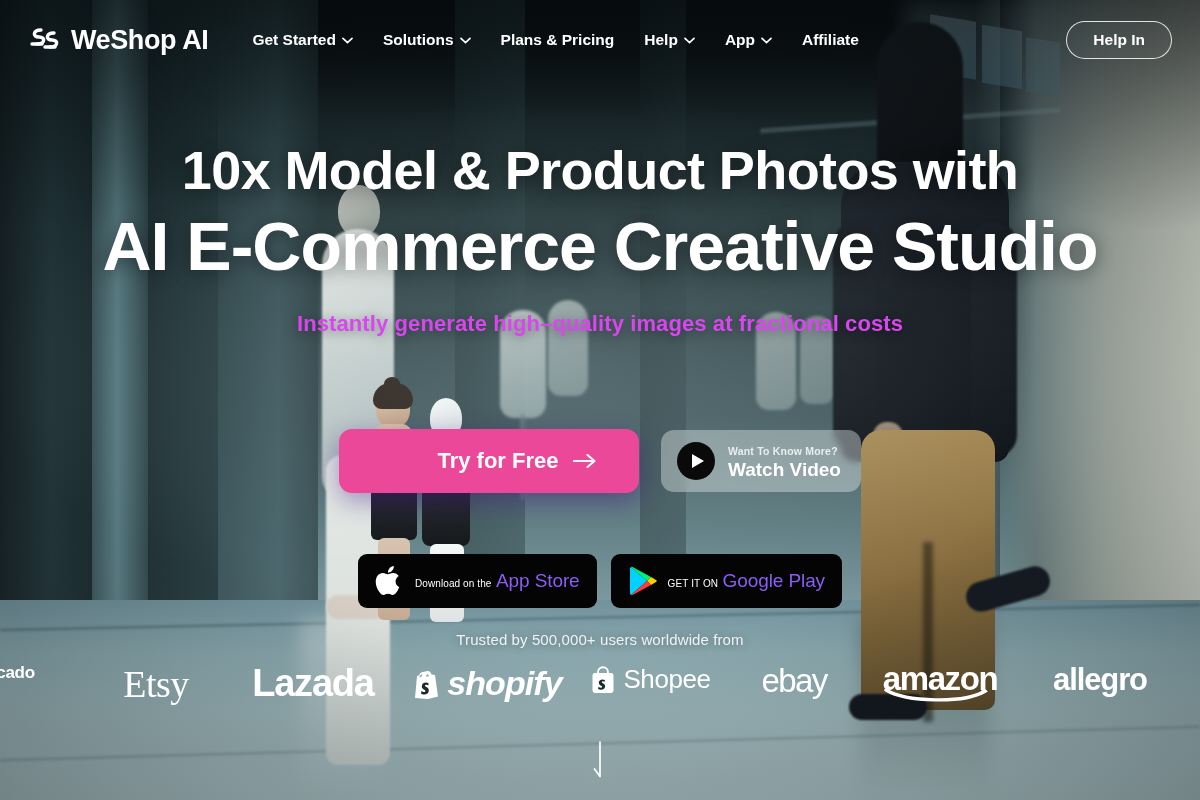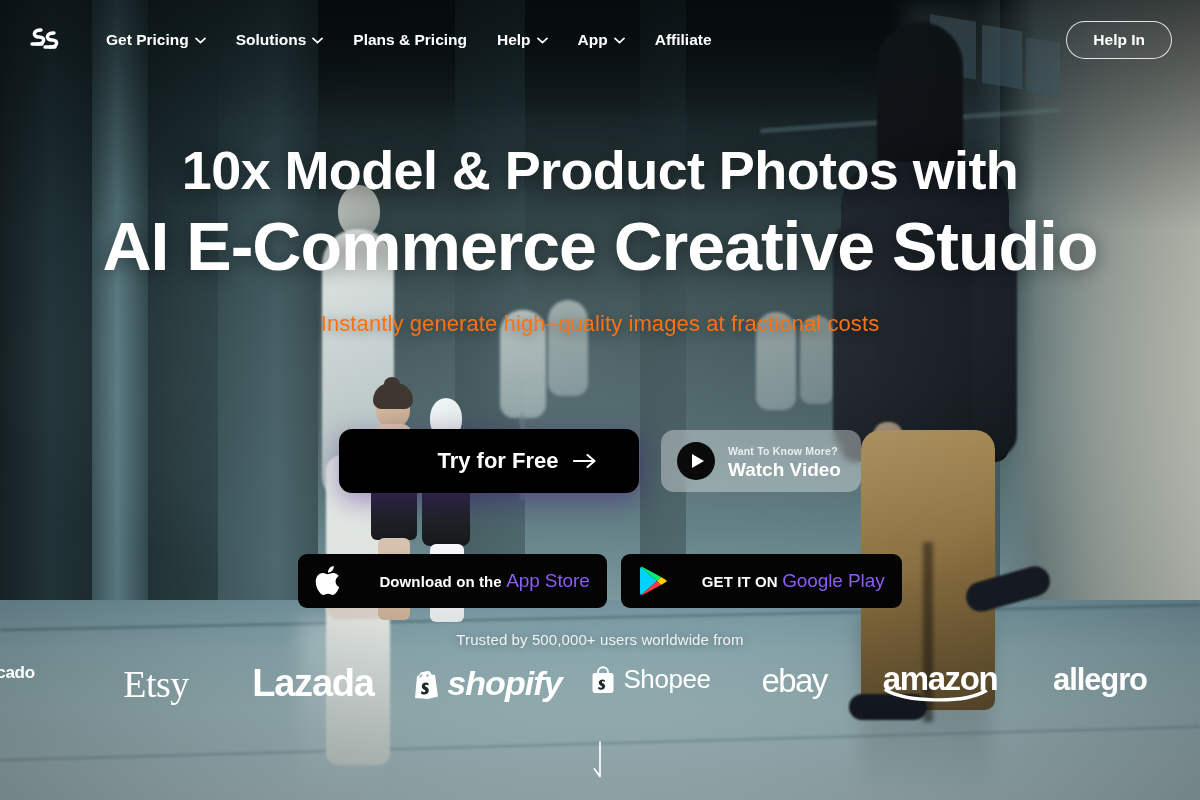--- a/index.html
+++ b/index.html
@@ -228,31 +228,31 @@
   
   .content{ position:absolute; inset:0; z-index:30; text-align:center; }
   .h1{
     position:absolute; left:0; right:0; top:140px;
     font-size:54px; font-weight:700; letter-spacing:-.6px; line-height:1.14;
     text-shadow:0 2px 18px rgba(0,0,0,.45);
   }
   .h1 .l2{ display:block; font-size:68px; letter-spacing:-1px; margin-top:6px; }
   .sub{
     position:absolute; left:0; right:0; top:311px;
-    font-size:22px; font-weight:400; color:#f97316; letter-spacing:.1px;
+    font-size:22px; font-weight:700; color:#d946ef; letter-spacing:.1px;
     text-shadow:0 2px 12px rgba(0,0,0,.4);
   }
 
   .ctas{
     position:absolute; left:0; right:0; top:429px;
     display:flex; justify-content:center; align-items:center; gap:22px;
   }
   .btn-try{
     position:relative; width:300px; height:64px; border-radius:13px;
-    background:#000000; display:flex; align-items:center; justify-content:center;
+    background:#ec4899; display:flex; align-items:center; justify-content:center;
     cursor:pointer; box-shadow:0 8px 26px rgba(60,10,130,.4);
   }
   .btn-try .lbl{
     font-size:22px; font-weight:700; color:#fff; margin-left:56px;
     display:flex; align-items:center; gap:14px;
   }
   .arrow{ width:24px; height:16px; }
   .btn-watch{
     width:200px; height:62px; border-radius:13px;
     background:rgba(226,233,234,.42); backdrop-filter:blur(3px);
@@ -273,21 +273,21 @@
 
   .stores{
     position:absolute; left:0; right:0; top:554px;
     display:flex; justify-content:center; gap:14px;
   }
   .badge{
     height:54px; border-radius:9px; background:#040404;
     display:flex; align-items:center; gap:10px; padding:0 17px; cursor:pointer;
   }
   .badge .txt{ text-align:left; line-height:1.05; }
-  .badge .t1{ font-size:15px; font-weight:700; color:#fff; letter-spacing:.1px;margin-left:24px; }
+  .badge .t1{ font-size:10px; font-weight:400; color:#fff; letter-spacing:.1px; }
   .badge .t2{ font-size:19px; font-weight:400; color:#8b5cf6; letter-spacing:-.1px; margin-top:1px; }
 
   .trusted{
     position:absolute; left:0; right:0; top:631px;
     font-size:15px; font-weight:400; color:#eef3f4; letter-spacing:.1px;
     text-shadow:0 1px 8px rgba(0,0,0,.35);
   }
 
   .logos{
     position:absolute; left:0; right:0; top:660px; height:62px;
@@ -395,26 +395,27 @@
 
   <div class="brand">
     <svg class="brand-mark" viewBox="0 0 34 32">
       <g fill="none" stroke="#ffffff" stroke-width="3.4" stroke-linecap="round">
         <path d="M13 6 C5 6, 4 13, 11 13 C18 13, 17 20, 9 20"></path>
         <path d="M26 9 C18 9, 17 16, 24 16 C31 16, 30 23, 22 23"></path>
         <path d="M4 20 L14 20"></path>
         <path d="M17 23 L27 23"></path>
       </g>
     </svg>
+    <span class="brand-text">WeShop AI</span>
   </div>
 
   <div class="nav-links">
 
     <div class="nav-item">
-      <span>Get Pricing</span>
+      <span>Get Started</span>
       <svg class="chev" viewBox="0 0 11 7">
         <path d="M1 1.4 L5.5 5.6 L10 1.4" fill="none" stroke="#fff" stroke-width="1.7" stroke-linecap="round"></path>
       </svg>
     </div>
 
     <div class="nav-item">
       <span>Solutions</span>
       <svg class="chev" viewBox="0 0 11 7">
         <path d="M1 1.4 L5.5 5.6 L10 1.4" fill="none" stroke="#fff" stroke-width="1.7" stroke-linecap="round"></path>
       </svg>

